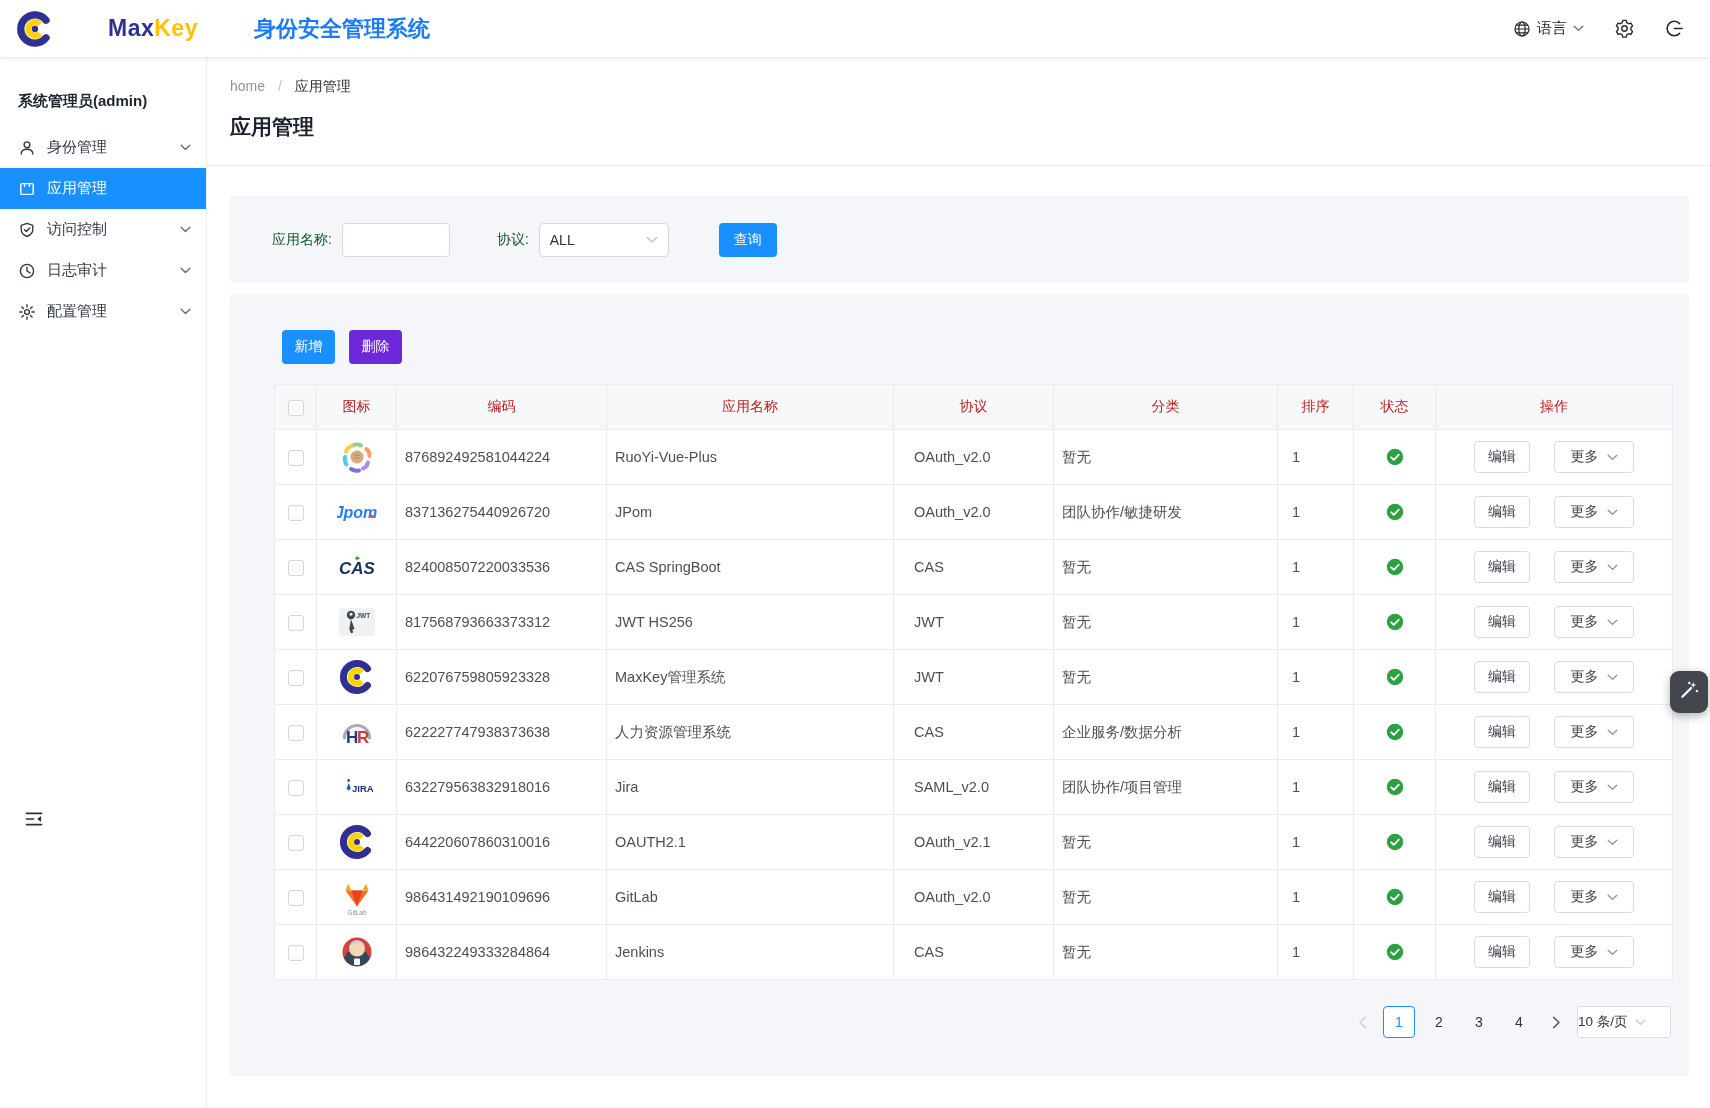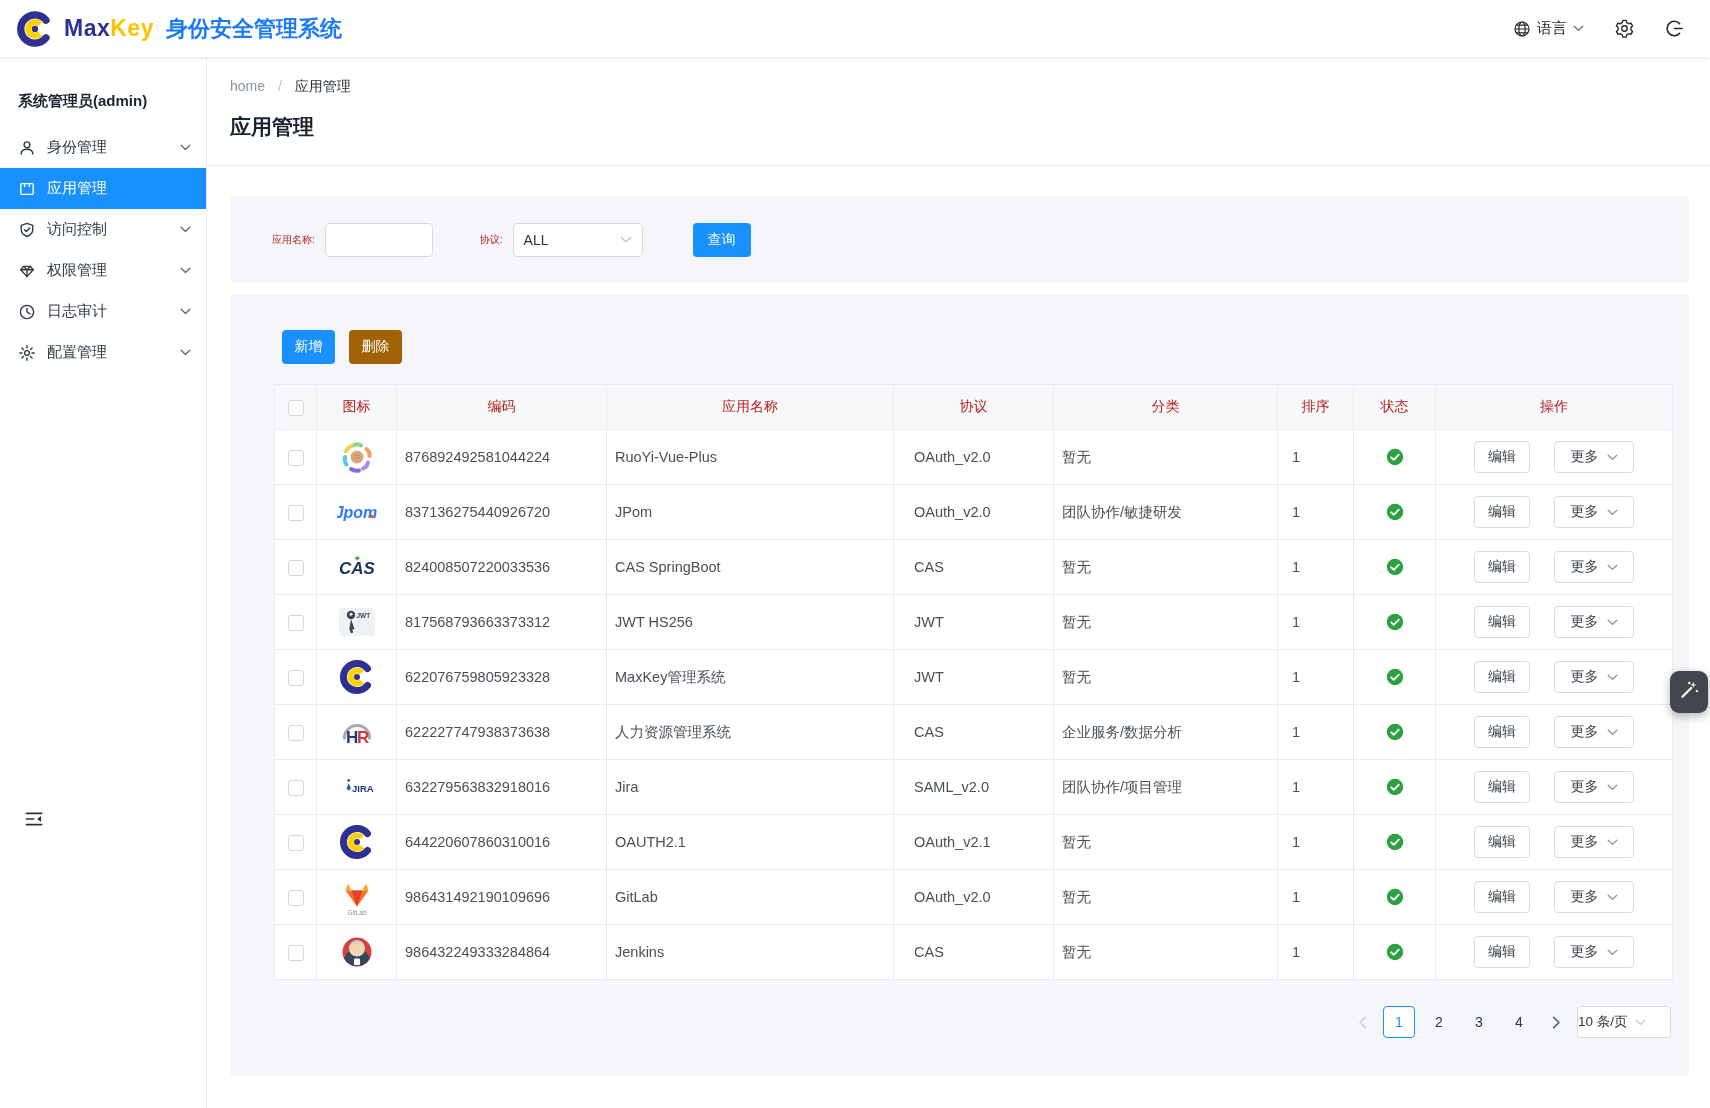--- a/index.html
+++ b/index.html
@@ -4,21 +4,21 @@
 <style>
   * { margin:0; padding:0; box-sizing:border-box; }
   html,body { width:1710px; height:1108px; overflow:hidden; background:#fff;
     font-family:"Liberation Sans","DejaVu Sans",sans-serif; color:#333; }
   .stage { position:relative; width:1710px; height:1108px; }
 
   
   .topbar { position:absolute; top:0; left:0; right:0; height:57px; background:#fff;
     box-shadow:0 1px 4px rgba(0,21,41,.12); z-index:20; display:flex; align-items:center;
     padding:0 26px 0 14px; }
-  .brand { display:flex; align-items:center; }
+  .brand { display:flex; align-items:center;gap:44px; }
   .brand-logo { width:42px; height:42px; }
   .brand-text { margin-left:8px; font-size:23px; font-weight:bold; letter-spacing:.5px; }
   .brand-max { color:#2e3192; }
   .brand-key { color:#fdc300; }
   .brand-title { margin-left:12px; font-size:22px; font-weight:bold; color:#1a7af8; }
   .topbar-right { margin-left:auto; display:flex; align-items:center; gap:30px; color:#24292f; }
   .lang-switch { display:flex; align-items:center; gap:6px; font-size:15px; cursor:pointer; }
   .top-icon { display:inline-flex; cursor:pointer; color:#24292f; }
 
   
@@ -41,39 +41,39 @@
   .bc-home { color:#8b95a5; cursor:pointer; }
   .bc-sep { color:#c0c4cc; margin:0 9px; }
   .bc-cur { color:#2b313a; }
   .page-title { padding:17px 0 0 23px; font-size:21px; font-weight:600; color:#1b2330; }
   .title-divider { height:1px; background:#e9ebef; margin-top:24px; }
   .content { padding:30px 21px 0 23px; }
 
   
   .filter-card { height:87px; background:#f4f6f9; border-radius:4px; display:flex;
     align-items:center; padding-left:42px; }
-  .f-label { font-size:10px; color:#b91c1c; }
+  .f-label { font-size:14px; color:#14532d; }
   .f-input { width:108px; height:34px; margin-left:10px; border:1px solid #d7dbe0;
     border-radius:4px; background:#fff; outline:none; padding:0 8px; font-size:14px;
     font-family:inherit; }
   .f-label2 { margin-left:47px; }
   .f-select { width:130px; height:34px; margin-left:10px; border:1px solid #d7dbe0;
     border-radius:4px; background:#fff; display:flex; align-items:center;
     padding:0 10px; font-size:14px; color:#2c3138; cursor:pointer; }
   .f-select .caret { margin-left:auto; color:#c0c4cc; display:inline-flex; }
   .btn { border:none; border-radius:4px; font-size:14px; font-family:inherit;
     cursor:pointer; color:#fff; }
   .btn-search { width:58px; height:34px; margin-left:50px; background:#1890ff; }
 
   
   .table-card { margin-top:11px; background:#f4f6f9; border-radius:4px;
     padding:36px 16px 38px 44px; }
   .toolbar { display:flex; gap:14px; margin-left:8px; }
   .btn-add { width:53px; height:34px; background:#1890ff;font-family:Liberation Mono, monospace; }
-  .btn-del { width:53px; height:34px; background:#a16207; }
+  .btn-del { width:53px; height:34px; background:#6d28d9; }
 
   table.apps { margin-top:20px; width:100%; border-collapse:collapse; table-layout:fixed;
     background:#fff; }
   .apps th, .apps td { border:1px solid #e9ecf0; }
   .apps th { height:45px; background:#f7f8fa; font-weight:normal; font-size:14px;
     color:#b91c1c; text-align:center; }
   .apps td { height:55px; font-size:14.5px; color:#4a5056; background:#fff; }
   col.c-check{width:42px} col.c-icon{width:80px} col.c-code{width:210px}
   col.c-name{width:287px} col.c-proto{width:160px} col.c-cat{width:224px}
   col.c-sort{width:76px} col.c-status{width:82px}
@@ -201,34 +201,20 @@
             </svg>
           </span>
     <span class="side-label">访问控制</span>
     <span class="side-caret">
       <svg width="11" height="7" viewBox="0 0 11 7">
               <path d="M1.2 1.2 L5.5 5.4 9.8 1.2" fill="none" stroke="currentColor" stroke-width="1.4" stroke-linecap="round" stroke-linejoin="round"></path>
             </svg>
     </span>
   </div>
 
-  <div class="side-item">
-    <span class="side-icon">
-            <svg viewBox="0 0 18 18" width="18" height="18" fill="none" stroke="currentColor" stroke-width="1.4" stroke-linecap="round" stroke-linejoin="round">
-              <path d="M5.6 4.4 h6.8 l2.8 3.4 L9 14.6 2.8 7.8 Z"></path>
-              <path d="M2.8 7.8 h12.4 M5.6 4.4 L9 7.8 l3.4 -3.4 M9 7.8 v6.8"></path>
-            </svg>
-          </span>
-    <span class="side-label">权限管理</span>
-    <span class="side-caret">
-      <svg width="11" height="7" viewBox="0 0 11 7">
-              <path d="M1.2 1.2 L5.5 5.4 9.8 1.2" fill="none" stroke="currentColor" stroke-width="1.4" stroke-linecap="round" stroke-linejoin="round"></path>
-            </svg>
-    </span>
-  </div>
 
   <div class="side-item">
     <span class="side-icon">
             <svg viewBox="0 0 18 18" width="18" height="18" fill="none" stroke="currentColor" stroke-width="1.4" stroke-linecap="round" stroke-linejoin="round">
               <circle cx="9" cy="9" r="6.6"></circle>
               <path d="M9 5.2 V9 l3 1.9"></path>
             </svg>
           </span>
     <span class="side-label">日志审计</span>
     <span class="side-caret">

